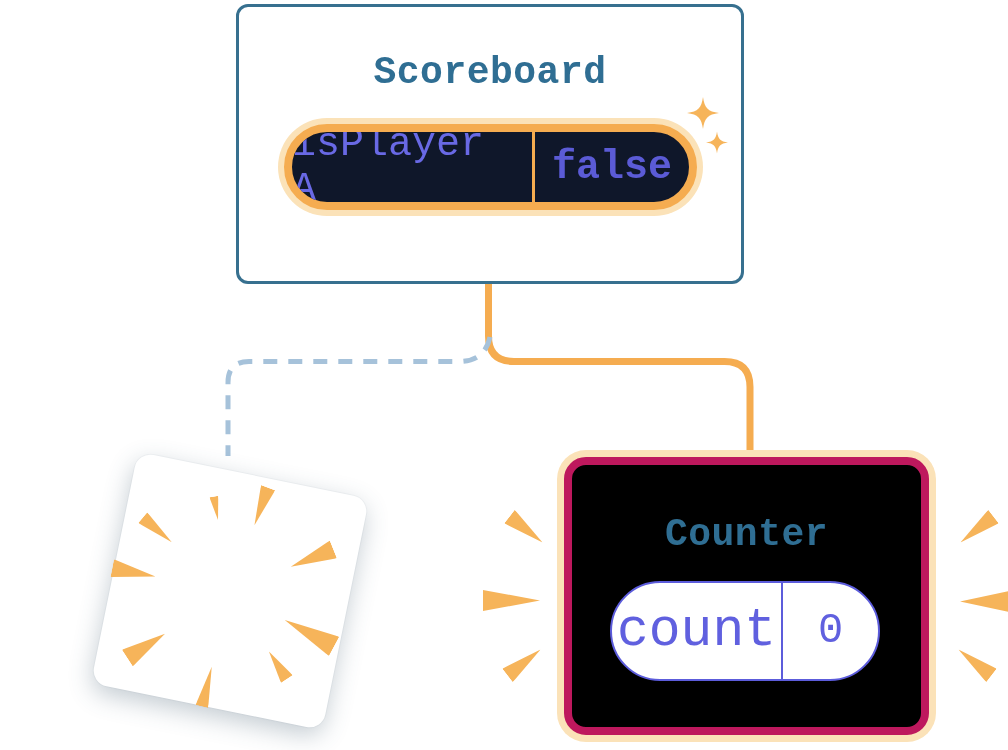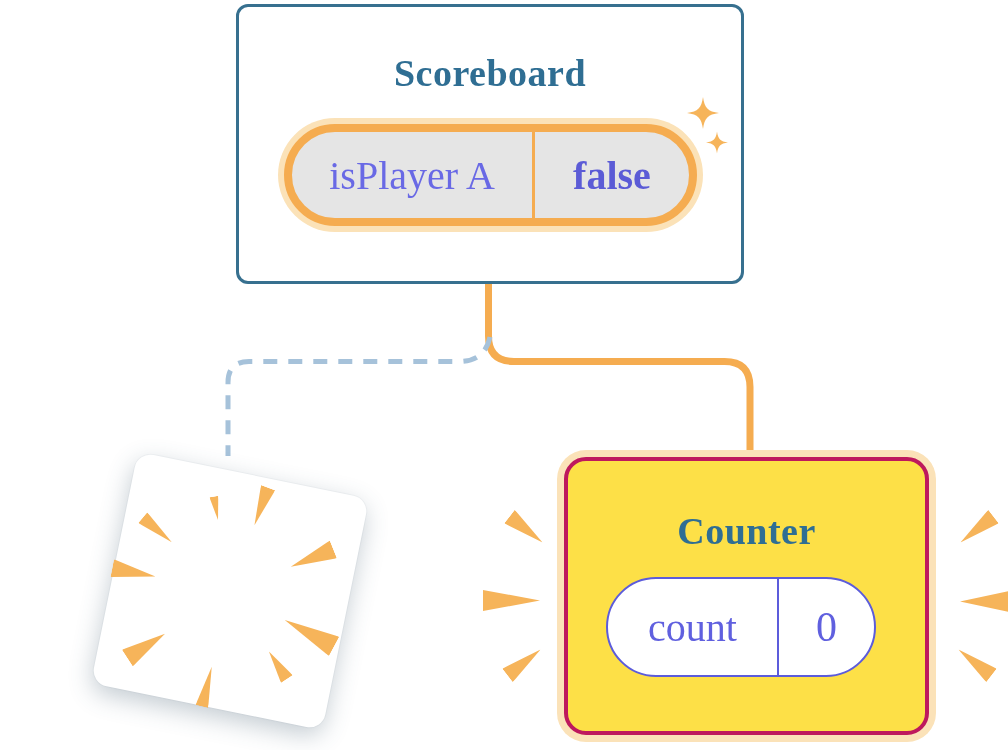--- a/index.html
+++ b/index.html
@@ -1,61 +1,61 @@
 <!DOCTYPE html>
 <html><head>
 <meta charset="utf-8">
 <style>
   html,body{margin:0;padding:0;background:#ffffff;}
   #stage{
     position:relative;width:1008px;height:750px;background:#ffffff;
-    overflow:hidden;font-family:Liberation Serif, serif;
+    overflow:hidden;font-family:Liberation Mono, monospace;
   }
   
   #connectors{position:absolute;left:0;top:0;z-index:1;}
   
   .scoreboard-card{
     position:absolute;left:236px;top:4px;width:508px;height:280px;
     box-sizing:border-box;background:#fff;border:3px solid #37708F;
     border-radius:12px;z-index:2;
   }
   .scoreboard-title{
     position:absolute;left:0;right:0;top:44px;text-align:center;
     font-size:38px;font-weight:600;color:#2F6E93;letter-spacing:.5px;
   }
   .state-pill{
-    position:absolute;left:45px;top:117px;width:413px;height:102px;
+    position:absolute;left:45px;top:117px;width:413px;height:86px;
     box-sizing:border-box;border:8px solid #F5AC50;border-radius:56px;
-    box-shadow:0 0 0 6px #FBE2B8;background:#e5e5e5;display:flex;align-items:stretch;
+    box-shadow:0 0 0 6px #FBE2B8;background:#0f172a;display:flex;align-items:stretch;
     overflow:hidden;
   }
   .state-pill .cell{display:flex;align-items:center;justify-content:center;}
   .state-pill .key-cell{flex:1;}
   .state-pill .value-cell{width:154px;border-left:3px solid #F5AC50;justify-content:center;}
   .state-key-text{font-size:40px;color:#6969E5;}
   .state-value-text{font-size:40px;font-weight:700;color:#5B5BD6;}
   
   .counter-card{
     position:absolute;left:564px;top:457px;width:365px;height:278px;
-    box-sizing:border-box;background:#fde047;border:4px solid #be185d;
+    box-sizing:border-box;background:#000000;border:8px solid #be185d;
     border-radius:22px;box-shadow:0 0 0 7px #FBE2B8;z-index:2;padding-left:31px;
   }
   .counter-title{
     position:absolute;left:0;right:0;top:48px;text-align:center;
     font-size:38px;font-weight:600;color:#2F6E93;letter-spacing:.5px;
   }
   .count-pill{
     position:absolute;left:38px;top:116px;width:270px;height:100px;
     box-sizing:border-box;border:2px solid #5C5CDB;border-radius:50px;
     background:#fff;display:flex;align-items:stretch;overflow:hidden;
   }
   .count-pill .cell{display:flex;align-items:center;justify-content:center;}
   .count-pill .key-cell{flex:1;}
   .count-pill .value-cell{width:95px;border-left:2px solid #5C5CDB;}
-  .count-key-text{font-size:40px;color:#6060DF;}
+  .count-key-text{font-size:53px;color:#6060DF;}
   .count-value-text{font-size:42px;color:#6060DF;}
   
   .destroyed-card{
     position:absolute;left:112px;top:473px;width:236px;height:236px;
     background:#fff;border-radius:16px;transform:rotate(11.5deg);
     box-shadow:0 8px 24px rgba(58,85,105,.30), 0 0 0 1px rgba(58,85,105,.04);
     z-index:2;
   }
   .poof-center{position:absolute;left:230px;top:591px;width:0;height:0;z-index:3;}
   .poof-ray{

